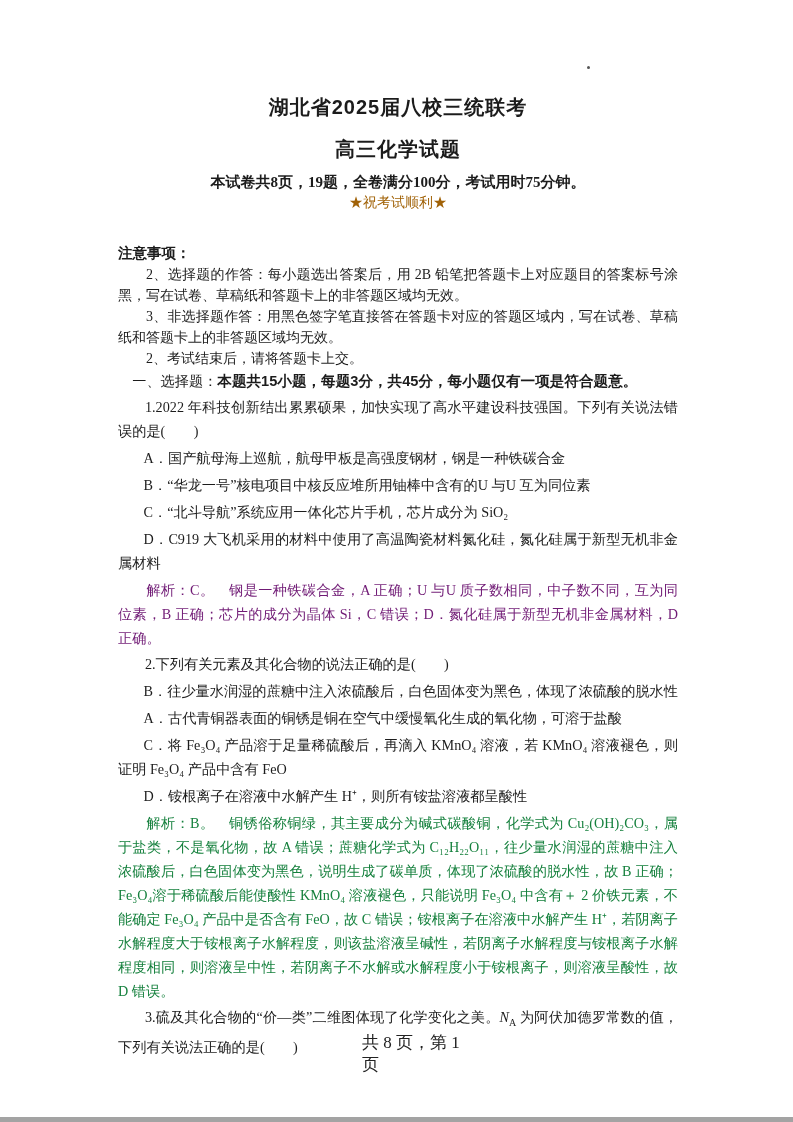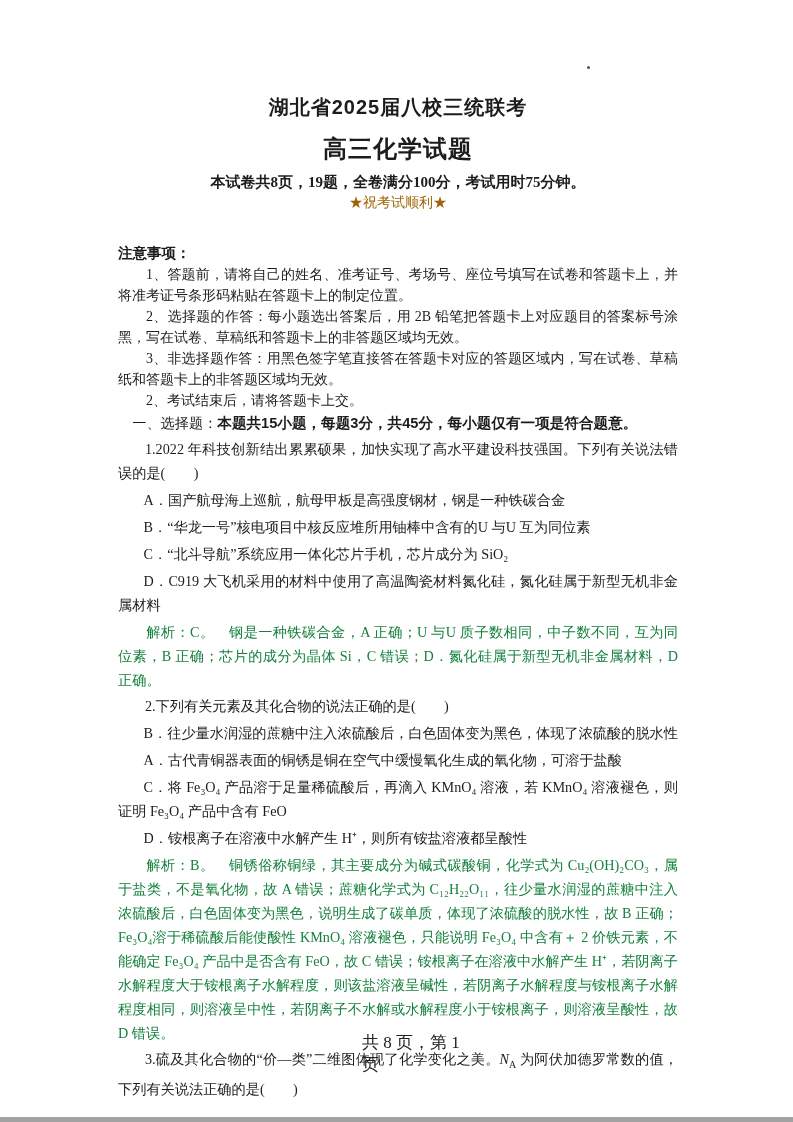--- a/index.html
+++ b/index.html
@@ -26,21 +26,21 @@
     font-weight: bold;
     font-size: 20px;
     line-height: 26px;
     letter-spacing: 1px;
   }
   .exam-subtitle {
     margin: 0 0 10px 0;
     text-align: center;
     font-family: "Liberation Sans", sans-serif;
     font-weight: bold;
-    font-size: 24px;
+    font-size: 20px;
     line-height: 26px;
     letter-spacing: 1px;
   }
   .exam-info {
     margin: 0 0 1px 0;
     text-align: center;
     font-weight: bold;
     font-size: 15px;
     line-height: 20px;
   }
@@ -113,36 +113,35 @@
 
   <div class="content">
 
     <h1 class="exam-title">湖北省2025届八校三统联考</h1>
     <h2 class="exam-subtitle">高三化学试题</h2>
     <p class="exam-info">本试卷共8页，19题，全卷满分100分，考试用时75分钟。</p>
     <p class="exam-wish">★祝考试顺利★</p>
 
     <div class="notes">
       <p class="notes-heading">注意事项：</p>
-      <p>1、答题前，请将自己的姓名、准考证号、考场号、座位号填写在试卷和答题卡上，并将准考证号条形码粘贴在答题卡上的制定位置。</p>
       <p>2、选择题的作答：每小题选出答案后，用 2B 铅笔把答题卡上对应题目的答案标号涂黑，写在试卷、草稿纸和答题卡上的非答题区域均无效。</p>
       <p>3、非选择题作答：用黑色签字笔直接答在答题卡对应的答题区域内，写在试卷、草稿纸和答题卡上的非答题区域均无效。</p>
       <p>2、考试结束后，请将答题卡上交。</p>
     </div>
 
     <div class="qarea">
 
       <p class="section-header"><span>一、选择题：</span><span class="section-note">本题共15小题，每题3分，共45分，每小题仅有一项是符合题意。</span></p>
 
       <p class="stem">1.2022 年科技创新结出累累硕果，加快实现了高水平建设科技强国。下列有关说法错误的是(　　)</p>
       <p class="option">A．国产航母海上巡航，航母甲板是高强度钢材，钢是一种铁碳合金</p>
       <p class="option">B．“华龙一号”核电项目中核反应堆所用铀棒中含有的U 与U 互为同位素</p>
       <p class="option">C．“北斗导航”系统应用一体化芯片手机，芯片成分为 SiO₂</p>
       <p class="option">D．C919 大飞机采用的材料中使用了高温陶瓷材料氮化硅，氮化硅属于新型无机非金属材料</p>
-      <p class="analysis" style="color: #15803d;">解析：C。　钢是一种铁碳合金，A 正确；U 与U 质子数相同，中子数不同，互为同位素，B 正确；芯片的成分为晶体 Si，C 错误；D．氮化硅属于新型无机非金属材料，D 正确。</p>
+      <p class="analysis" style="color: #701a75;">解析：C。　钢是一种铁碳合金，A 正确；U 与U 质子数相同，中子数不同，互为同位素，B 正确；芯片的成分为晶体 Si，C 错误；D．氮化硅属于新型无机非金属材料，D 正确。</p>
 
       <p class="stem">2.下列有关元素及其化合物的说法正确的是(　　)</p>
       <p class="option">B．往少量水润湿的蔗糖中注入浓硫酸后，白色固体变为黑色，体现了浓硫酸的脱水性</p>
       <p class="option">A．古代青铜器表面的铜锈是铜在空气中缓慢氧化生成的氧化物，可溶于盐酸</p>
       <p class="option">C．将 Fe₃O₄ 产品溶于足量稀硫酸后，再滴入 KMnO₄ 溶液，若 KMnO₄ 溶液褪色，则证明 Fe₃O₄ 产品中含有 FeO</p>
       <p class="option">D．铵根离子在溶液中水解产生 H⁺，则所有铵盐溶液都呈酸性</p>
       <p class="analysis" style="color: #15803d;">解析：B。　铜锈俗称铜绿，其主要成分为碱式碳酸铜，化学式为 Cu₂(OH)₂CO₃，属于盐类，不是氧化物，故 A 错误；蔗糖化学式为 C₁₂H₂₂O₁₁，往少量水润湿的蔗糖中注入浓硫酸后，白色固体变为黑色，说明生成了碳单质，体现了浓硫酸的脱水性，故 B 正确；Fe₃O₄溶于稀硫酸后能使酸性 KMnO₄ 溶液褪色，只能说明 Fe₃O₄ 中含有＋ 2 价铁元素，不能确定 Fe₃O₄ 产品中是否含有 FeO，故 C 错误；铵根离子在溶液中水解产生 H⁺，若阴离子水解程度大于铵根离子水解程度，则该盐溶液呈碱性，若阴离子水解程度与铵根离子水解程度相同，则溶液呈中性，若阴离子不水解或水解程度小于铵根离子，则溶液呈酸性，故 D 错误。</p>
 
       <p class="stem"><span>3.硫及其化合物的“价—类”二维图体现了化学变化之美。</span><span class="na-symbol">N</span><sub class="na-sub">A</sub><span> 为阿伏加德罗常数的值，下列有关说法正确的是(　　)</span></p>
 

